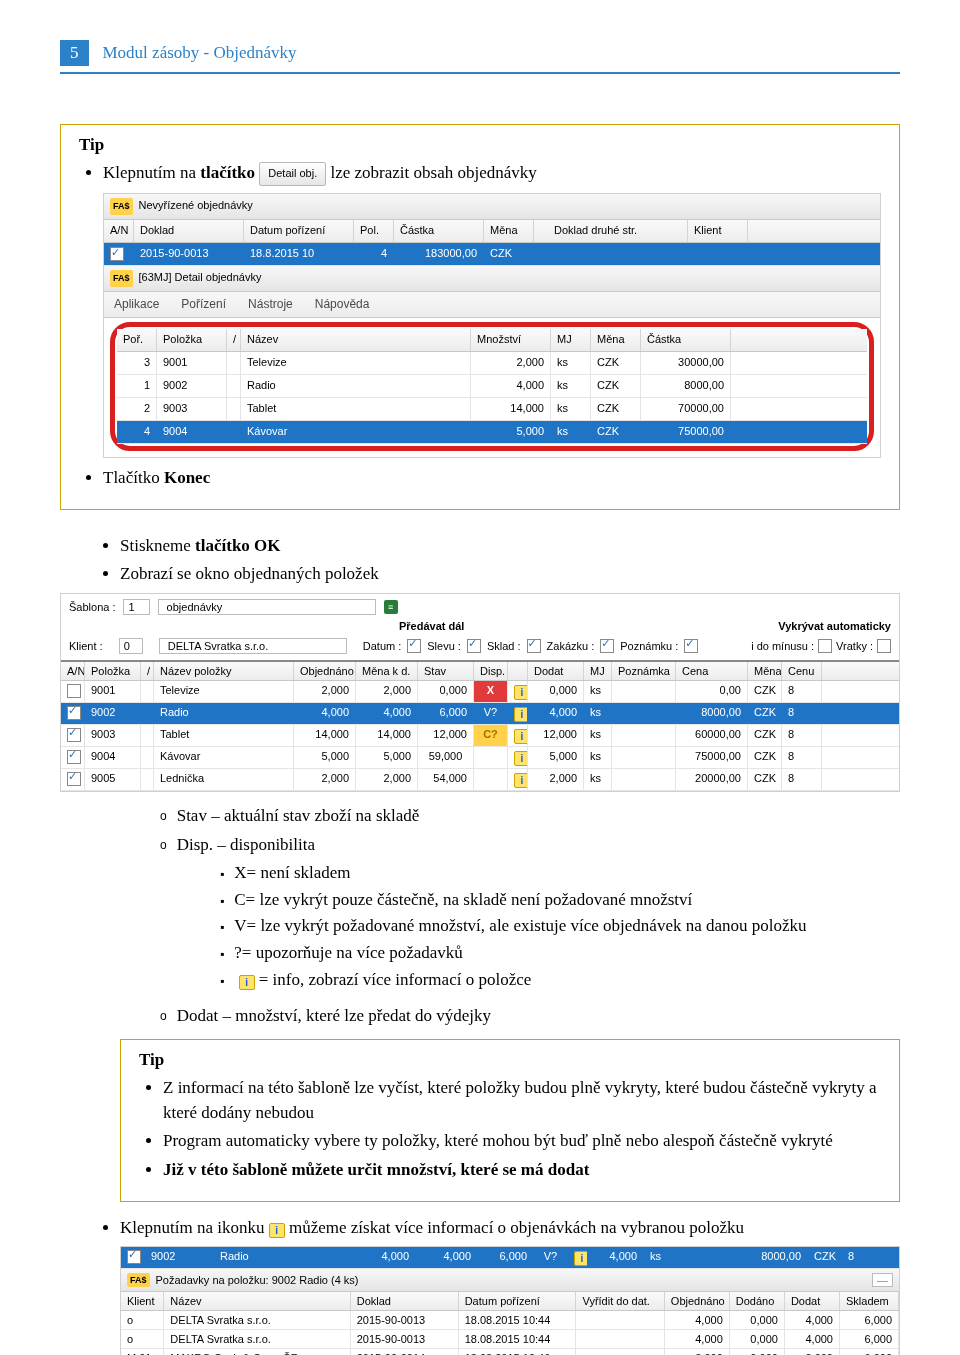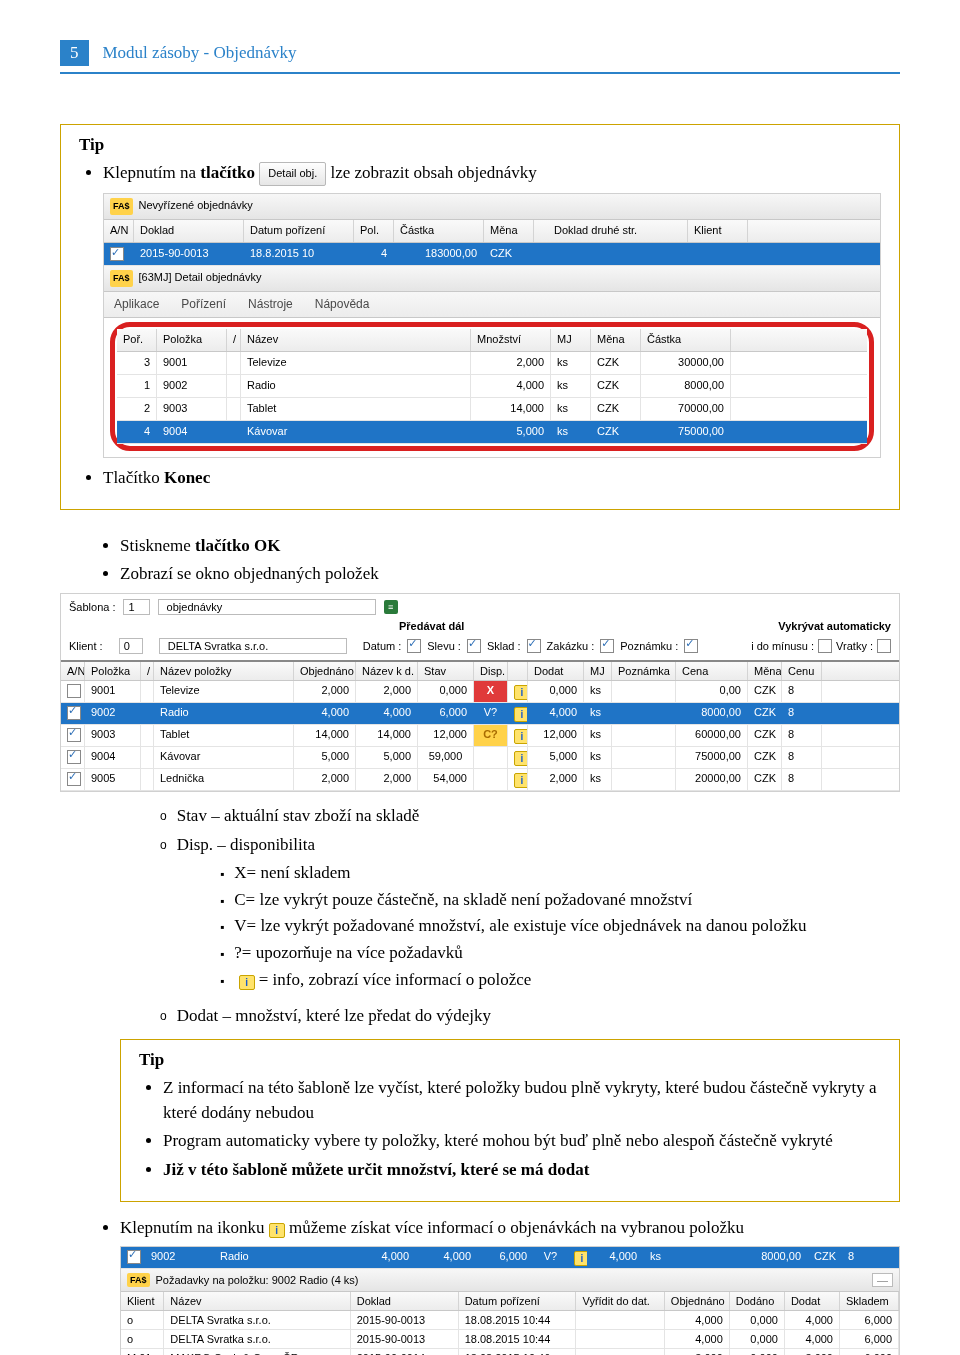--- a/index.html
+++ b/index.html
@@ -364,21 +364,21 @@
       <span>Vratky :</span>
       <span class="chk"></span>
     </span>
   </div>
   <div class="grid-head" id="s2-head">
       <div class="cell" style="width: 24px;">A/N</div>
       <div class="cell" style="width: 56px;">Položka</div>
       <div class="cell" style="width: 12px;">/</div>
       <div class="cell" style="width: 140px;">Název položky</div>
       <div class="cell" style="width: 62px;">Objednáno</div>
-      <div class="cell" style="width: 62px;">Název k d.</div>
+      <div class="cell" style="width: 62px;">Měna k d.</div>
       <div class="cell" style="width: 56px;">Stav</div>
       <div class="cell" style="width: 34px;">Disp.</div>
       <div class="cell" style="width: 20px;"></div>
       <div class="cell" style="width: 56px;">Dodat</div>
       <div class="cell" style="width: 28px;">MJ</div>
       <div class="cell" style="width: 64px;">Poznámka</div>
       <div class="cell" style="width: 72px;">Cena</div>
       <div class="cell" style="width: 34px;">Měna</div>
       <div class="cell" style="width: 40px;">Cenu</div>
     </div>

